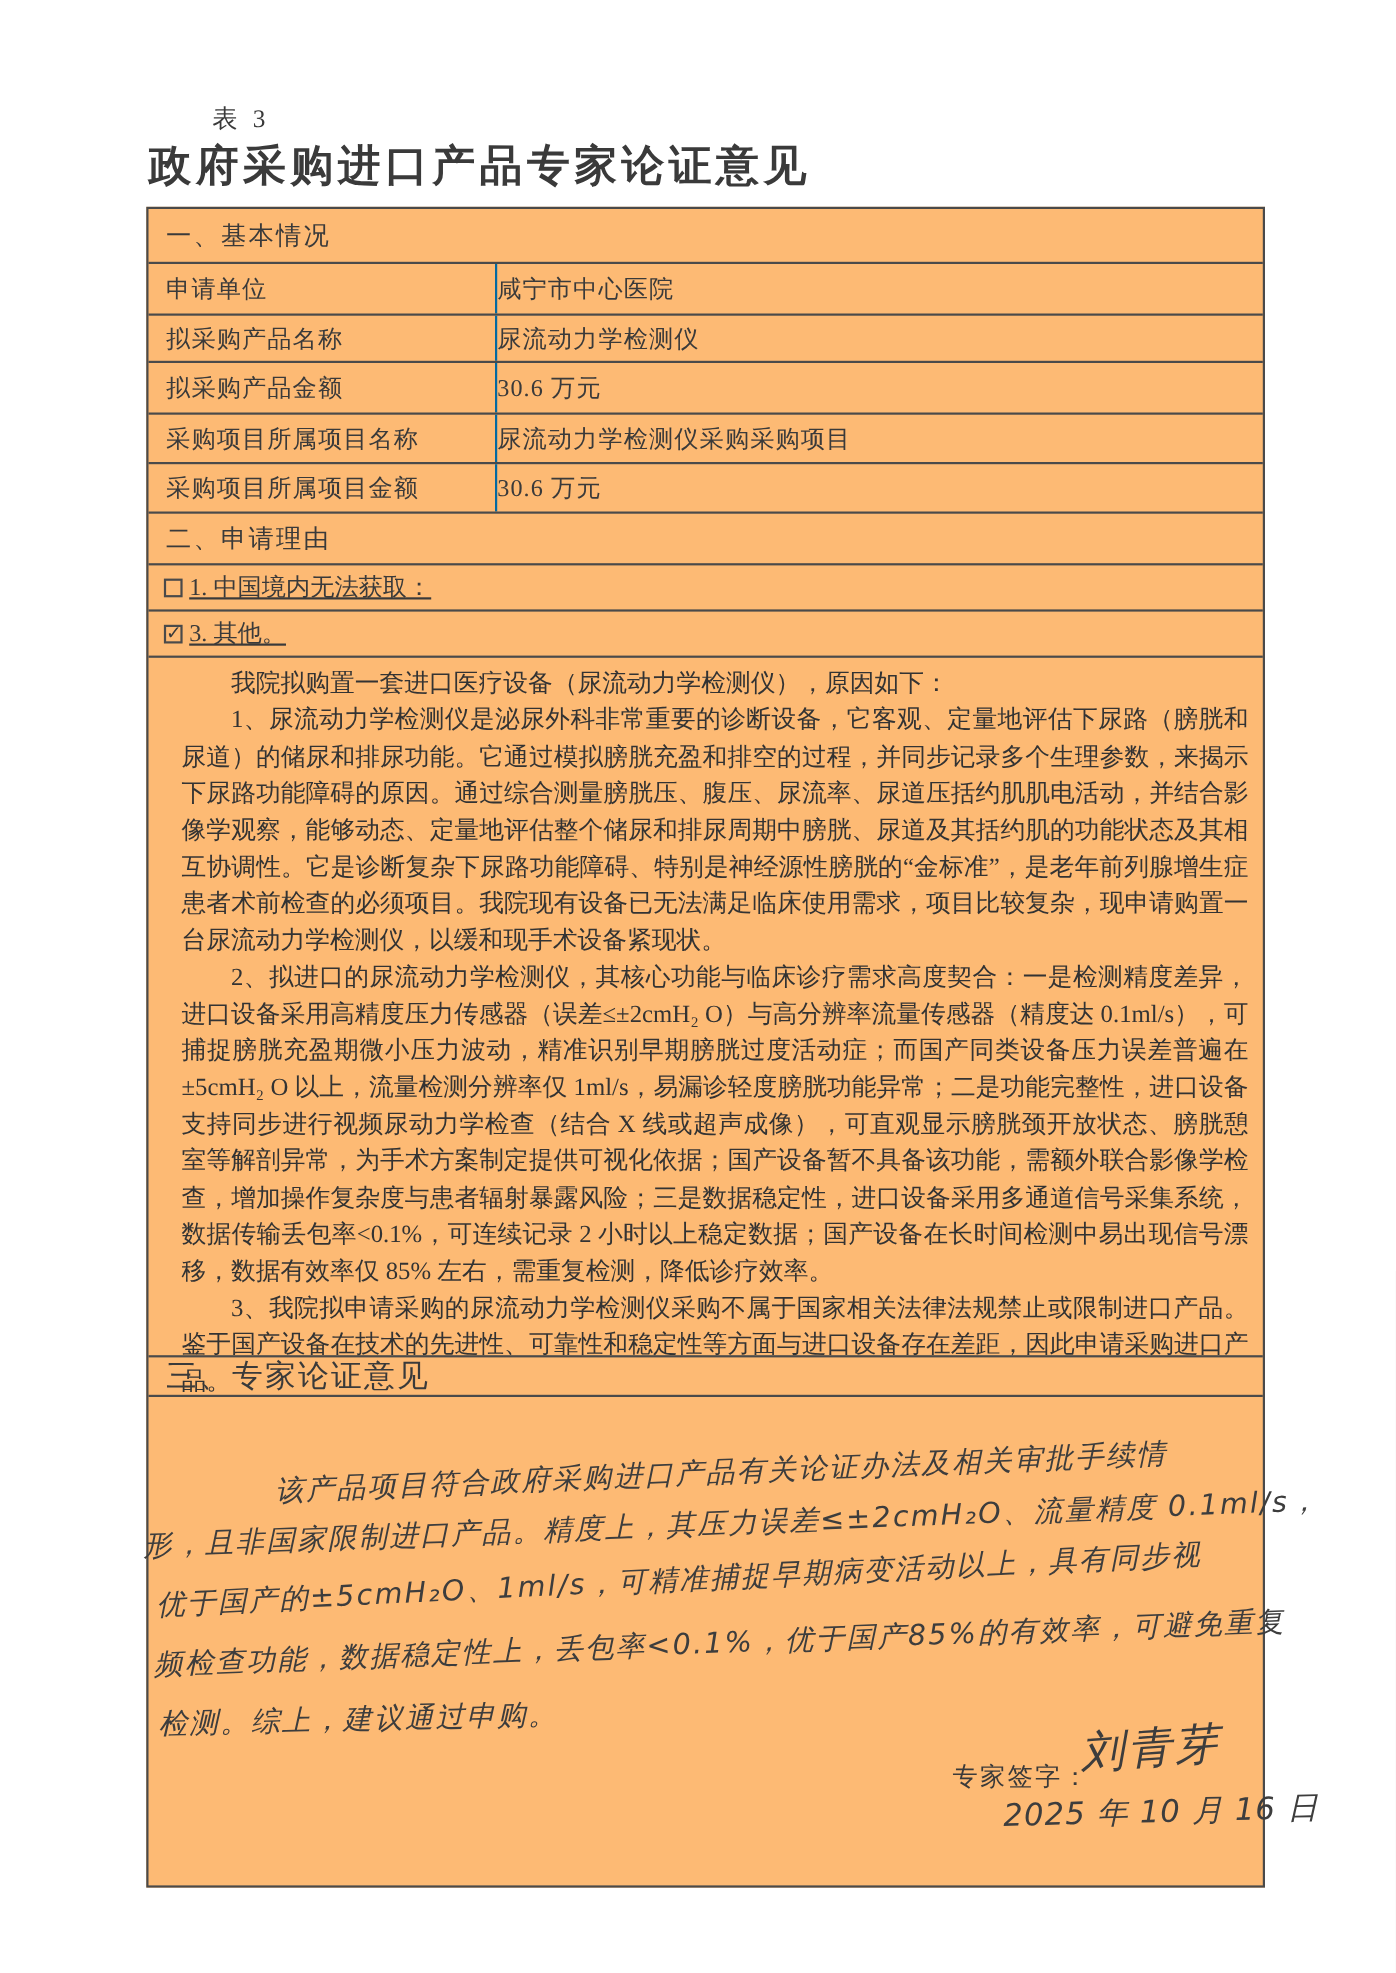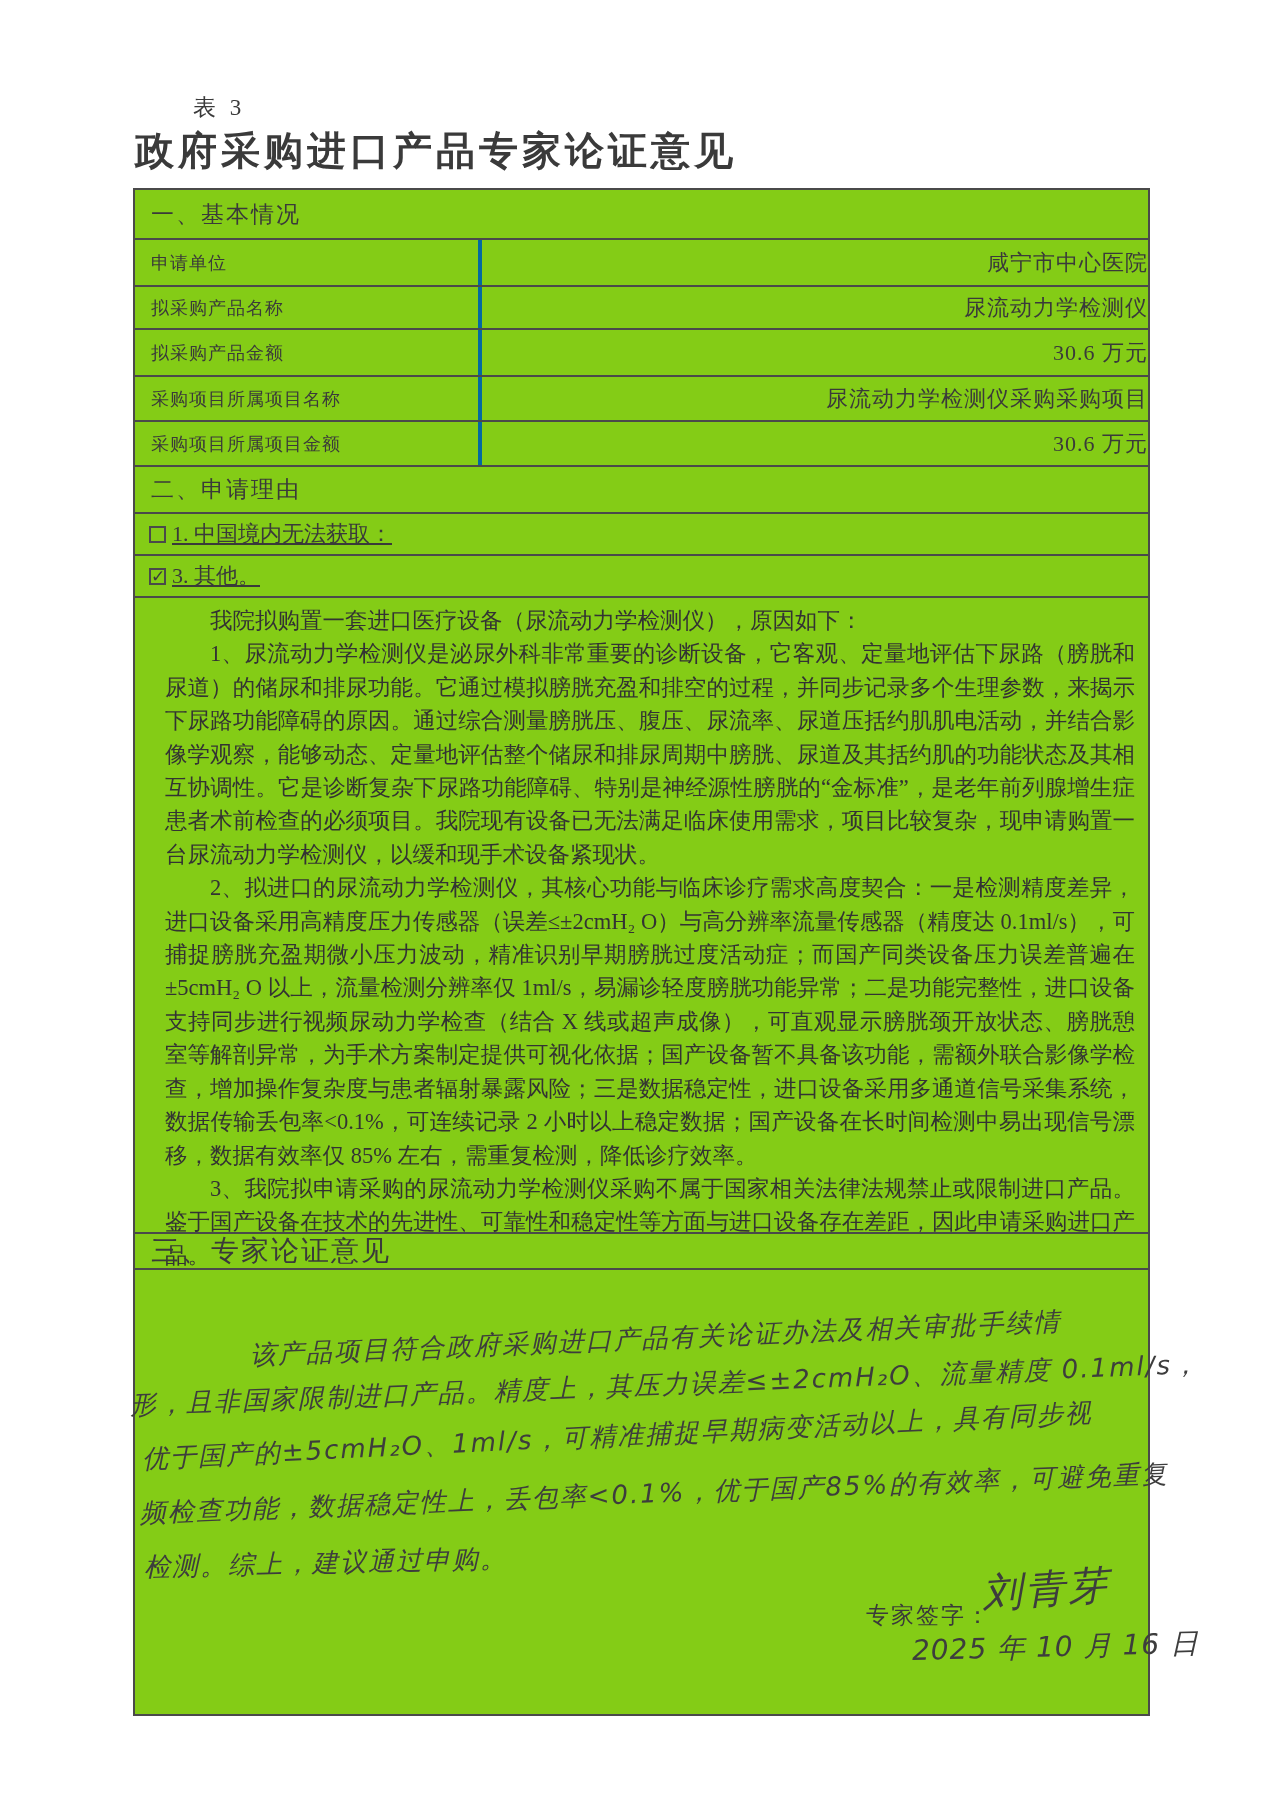--- a/index.html
+++ b/index.html
@@ -35,46 +35,46 @@
   }
   .main-table {
     position: absolute;
     left: 133px;
     top: 188px;
     width: 1017px;
     height: 1528px;
     border: 2px solid #4a4a4a;
     display: flex;
     flex-direction: column;
-    background: #84cc16;
+    background: #fdba74;
   }
   .t-row { border-top: 2px solid #4a4a4a; display: flex; align-items: center; }
   .t-row:first-child { border-top: none; }
   .sec-header {
     height: 48px;
     padding-left: 16px;
     font-size: 23px;
     letter-spacing: 2px;
     color: #3a3a3a;
   }
   .kv-row { padding: 0; }
   .kv-label {
-    width: 347px;
+    width: 317px;
     align-self: stretch;
     display: flex;
     align-items: center;
     padding-left: 16px;
-    border-right: 4px solid #0369a1;
-    font-size: 18px;
+    border-right: 2px solid #0369a1;
+    font-size: 22px;
     letter-spacing: 1px;
     color: #3a3a3a;
   }
   .kv-value {
     flex: 1;
-    text-align: right;
+    text-align: left;
     font-size: 22px;
     letter-spacing: 1px;
     color: #3a3a3a;
   }
   .opt-row { padding-left: 14px; font-size: 22px; color: #3a3a3a; text-decoration: underline; }
   .checkbox {
     display: inline-block;
     width: 17px; height: 17px;
     border: 2px solid #4a4a4a;
     margin-right: 6px;

